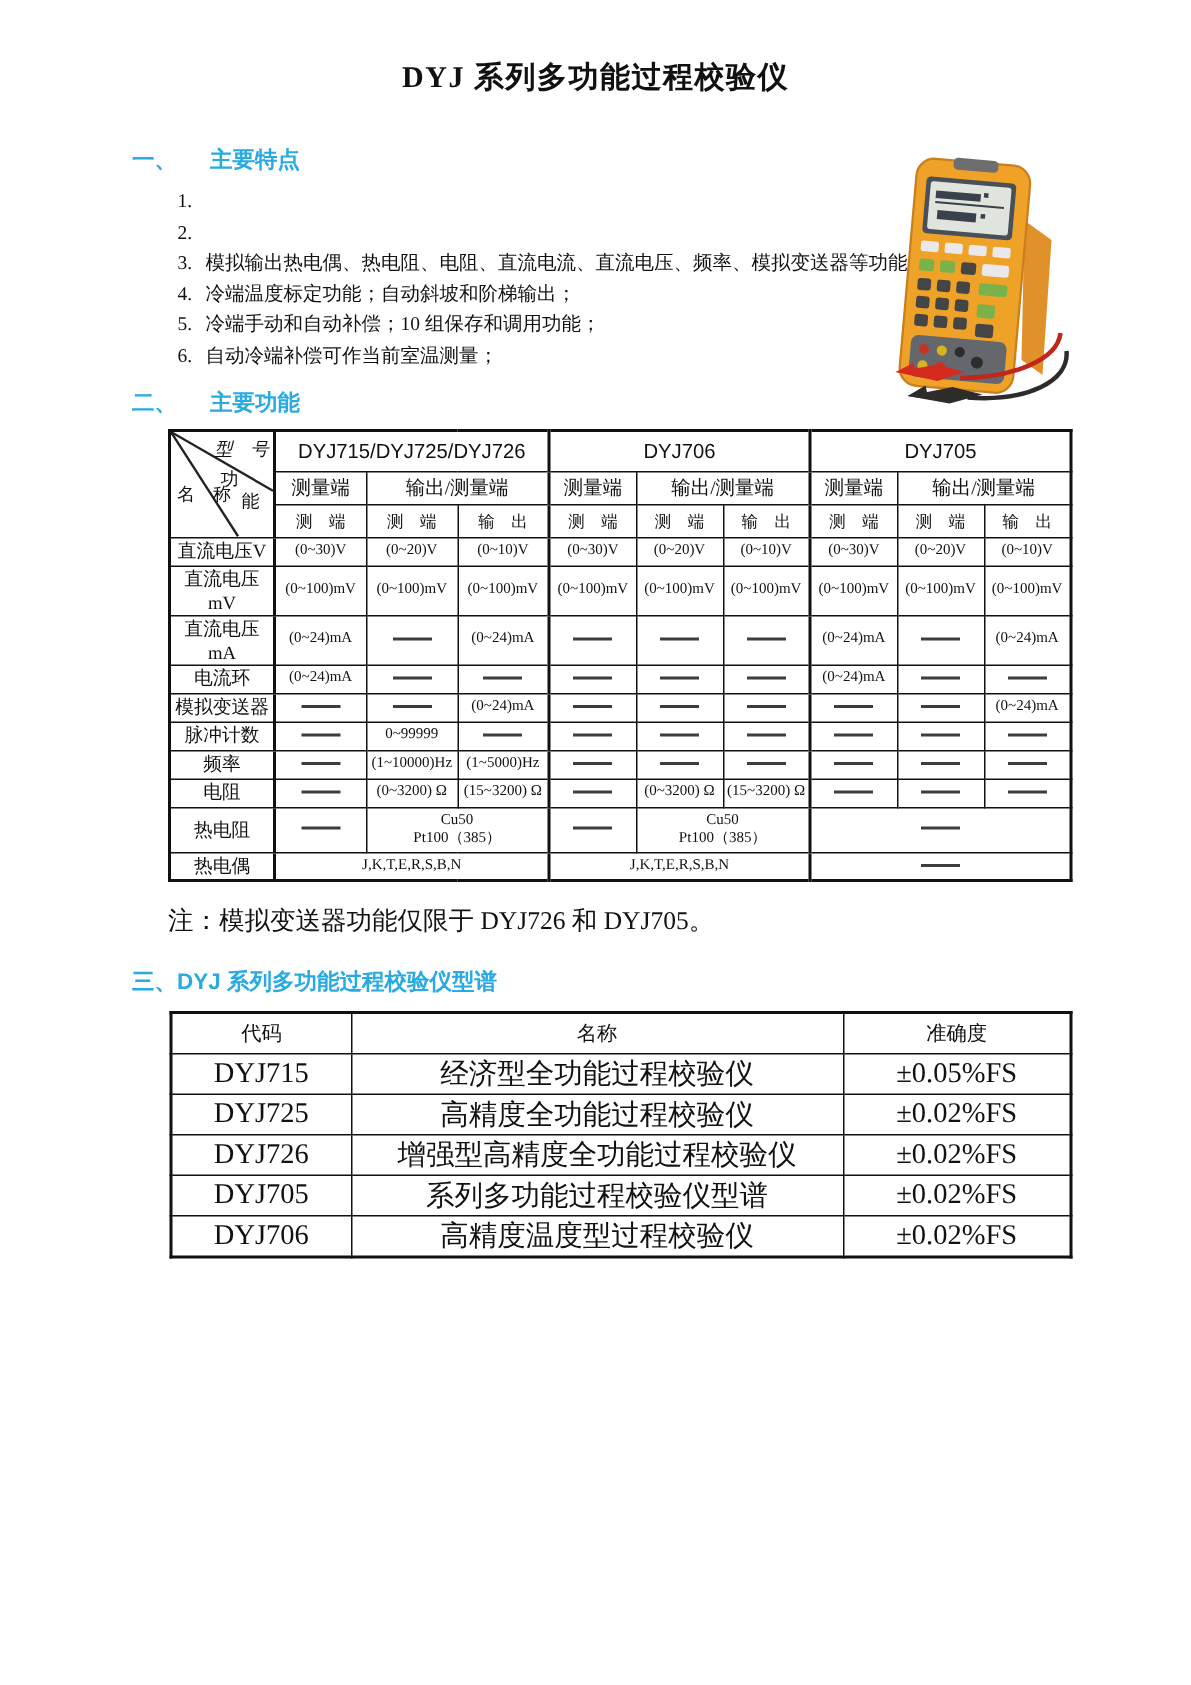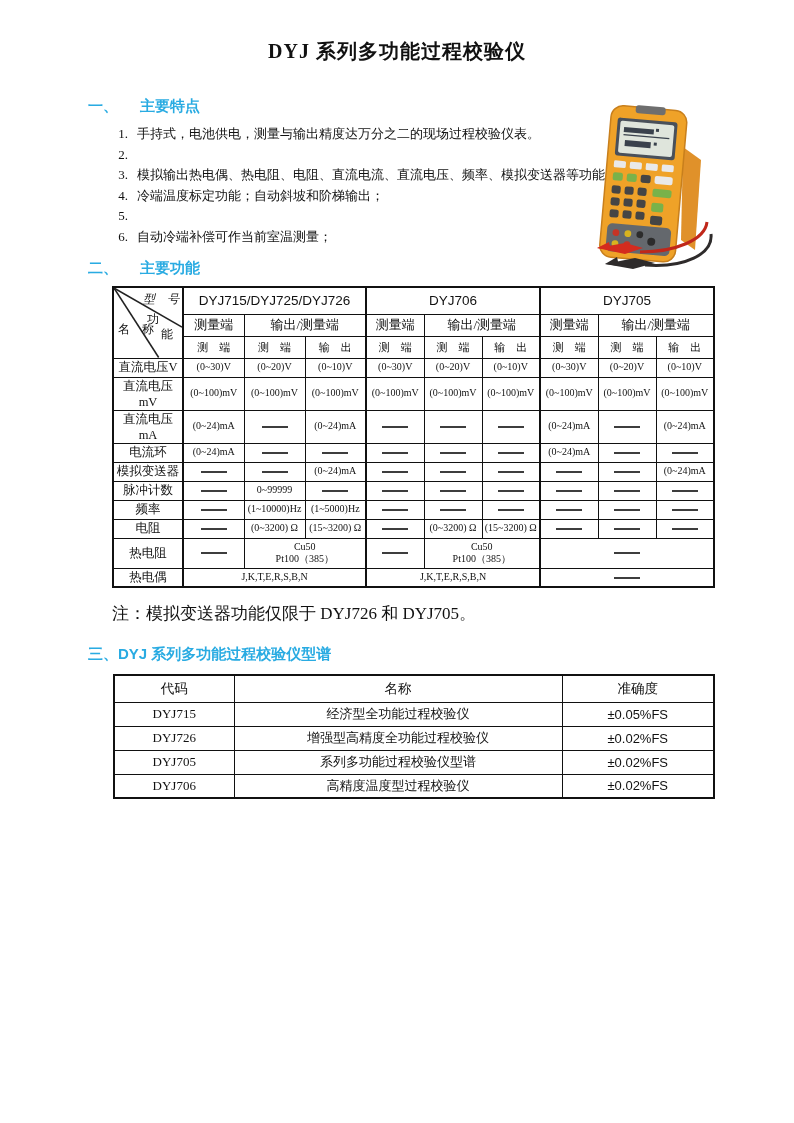--- a/index.html
+++ b/index.html
@@ -64,54 +64,54 @@
   .dash { display:inline-block; width:26px; height:2px; background:#3d3d3d; vertical-align:middle; }
 
   .note { margin-left:24px; margin-top:14px; font-size:17px; }
 
   
   table.spec { border-collapse:collapse; margin-left:25px; margin-top:10px; table-layout:fixed; }
   table.spec th, table.spec td {
     border:1.5px solid #111; font-weight:normal; text-align:center; vertical-align:middle;
   }
   table.spec thead th { height:27px; font-size:13.5px; }
-  table.spec tbody td { height:24px; font-size:13px; }
-  table.spec tbody td.acc { font-family:Liberation Sans, sans-serif; }
+  table.spec tbody td { height:24px; font-size:19px; }
+  table.spec tbody td.acc { font-family:Liberation Serif, serif; }
 </style>
 </head>
 <body>
 
 <div class="page">
 
   <div class="doc-title">DYJ 系列多功能过程校验仪</div>
 
   <div class="content">
 
     <div class="sec-head sec1 accent" style="color: rgb(41, 171, 226);">
       <span class="num gap">一、</span>
       <span>主要特点</span>
     </div>
     <div class="feat-list" id="feat-list">
         <div class="feat-row">
           <span class="fnum">1.</span>
-          <span>手持式，电池供电，测量与输出精度达万分之二的现场过程校验仪表。</span>
         </div>
         <div class="feat-row">
           <span class="fnum">2.</span>
         </div>
         <div class="feat-row">
           <span class="fnum">3.</span>
           <span>模拟输出热电偶、热电阻、电阻、直流电流、直流电压、频率、模拟变送器等功能。</span>
         </div>
         <div class="feat-row">
           <span class="fnum">4.</span>
           <span>冷端温度标定功能；自动斜坡和阶梯输出；</span>
         </div>
         <div class="feat-row">
           <span class="fnum">5.</span>
+          <span>冷端手动和自动补偿；10 组保存和调用功能；</span>
         </div>
         <div class="feat-row">
           <span class="fnum">6.</span>
           <span>自动冷端补偿可作当前室温测量；</span>
         </div>
       </div>
 
     <div class="sec-head sec2 accent" style="color: rgb(41, 171, 226);">
       <span class="num gap">二、</span>
       <span>主要功能</span>
@@ -302,20 +302,25 @@
           <th>准确度</th>
         </tr>
       </thead>
       <tbody id="spec-body">
           <tr>
             <td>DYJ715</td>
             <td>经济型全功能过程校验仪</td>
             <td class="acc">±0.05%FS</td>
           </tr>
           <tr>
+            <td>DYJ725</td>
+            <td>高精度全功能过程校验仪</td>
+            <td class="acc">±0.02%FS</td>
+          </tr>
+          <tr>
             <td>DYJ726</td>
             <td>增强型高精度全功能过程校验仪</td>
             <td class="acc">±0.02%FS</td>
           </tr>
           <tr>
             <td>DYJ705</td>
             <td>系列多功能过程校验仪型谱</td>
             <td class="acc">±0.02%FS</td>
           </tr>
           <tr>

